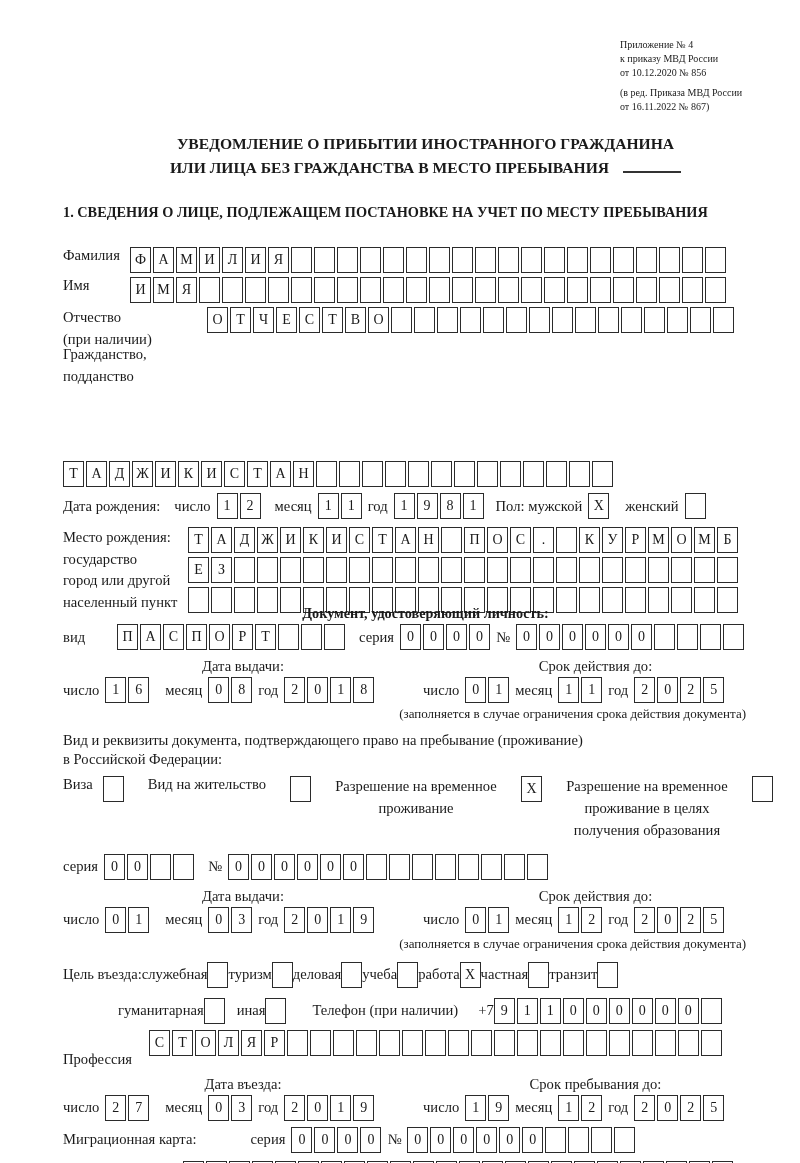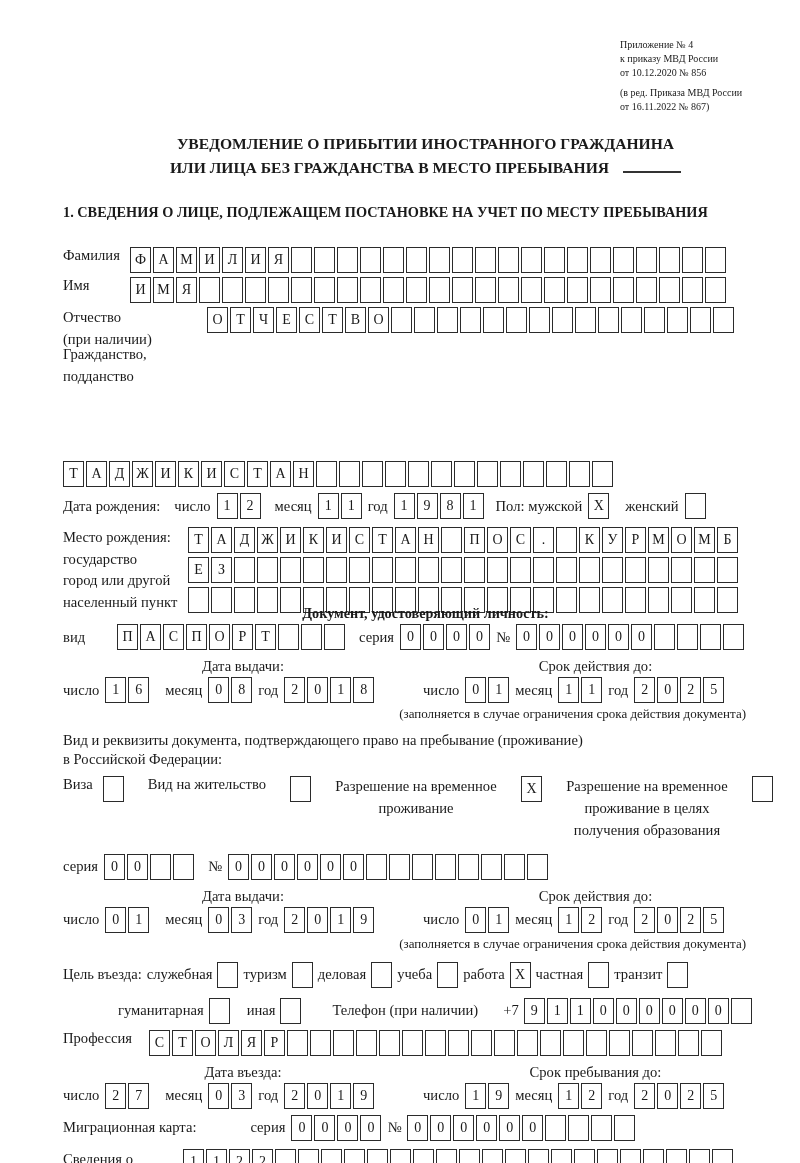--- a/index.html
+++ b/index.html
@@ -32,36 +32,36 @@
     width:19px;height:24px;
     border:1.6px solid #2b2b2b;
     display:flex;align-items:center;justify-content:center;
     font-size:14px;background:#fff;flex:0 0 auto;
   }
   .w67{width:67px;flex:0 0 67px;}
   .w117{width:117px;flex:0 0 117px;}
   .w125{width:125px;flex:0 0 125px;}
   .w144{width:144px;flex:0 0 144px;}
   .w120{width:120px;flex:0 0 120px;}
-  .w86{width:86px;flex:0 0 86px;}
+  .w86{width:86px;flex:0 0 86px;margin-top:21px;}
   .w48{width:48px;flex:0 0 48px;}
   .mt26{margin-top:26px;} .mt6{margin-top:6px;} .mt4{margin-top:4px;} .mt8{margin-top:8px;} .mt2{margin-top:2px;} .mt12{margin-top:12px;} .mt10{margin-top:10px;}
   .center-bold{font-weight:bold;text-align:center;font-size:14.2px;margin-top:-8px;}
   
   .dhead-row{display:flex;margin-top:8px;}
   .dh1{width:360px;text-align:center;}
   .dh2{width:345px;text-align:center;}
   .dates-row{display:flex;margin-top:2px;align-items:center;}
   .dgroup{display:flex;align-items:center;gap:6px;}
   .g1{width:360px;}
   .note-right{font-size:13px;text-align:right;padding-right:42px;margin-top:3px;}
   
   .permit-row{display:flex;align-items:flex-start;gap:10px;margin-top:8px;}
   .wrapl{width:190px;text-align:center;white-space:normal;line-height:1.5;flex:0 0 190px;}
-  .purpose-row{display:flex;align-items:center;gap:5px;margin-top:10px;white-space:nowrap;}
+  .purpose-row{display:flex;align-items:center;margin-top:10px;white-space:nowrap;}
   .indent55{margin-left:55px;}
 </style>
 </head>
 <body>
 
 <div class="page">
 
   <div class="annex">
     <div>Приложение № 4</div>
     <div>к приказу МВД России</div>

